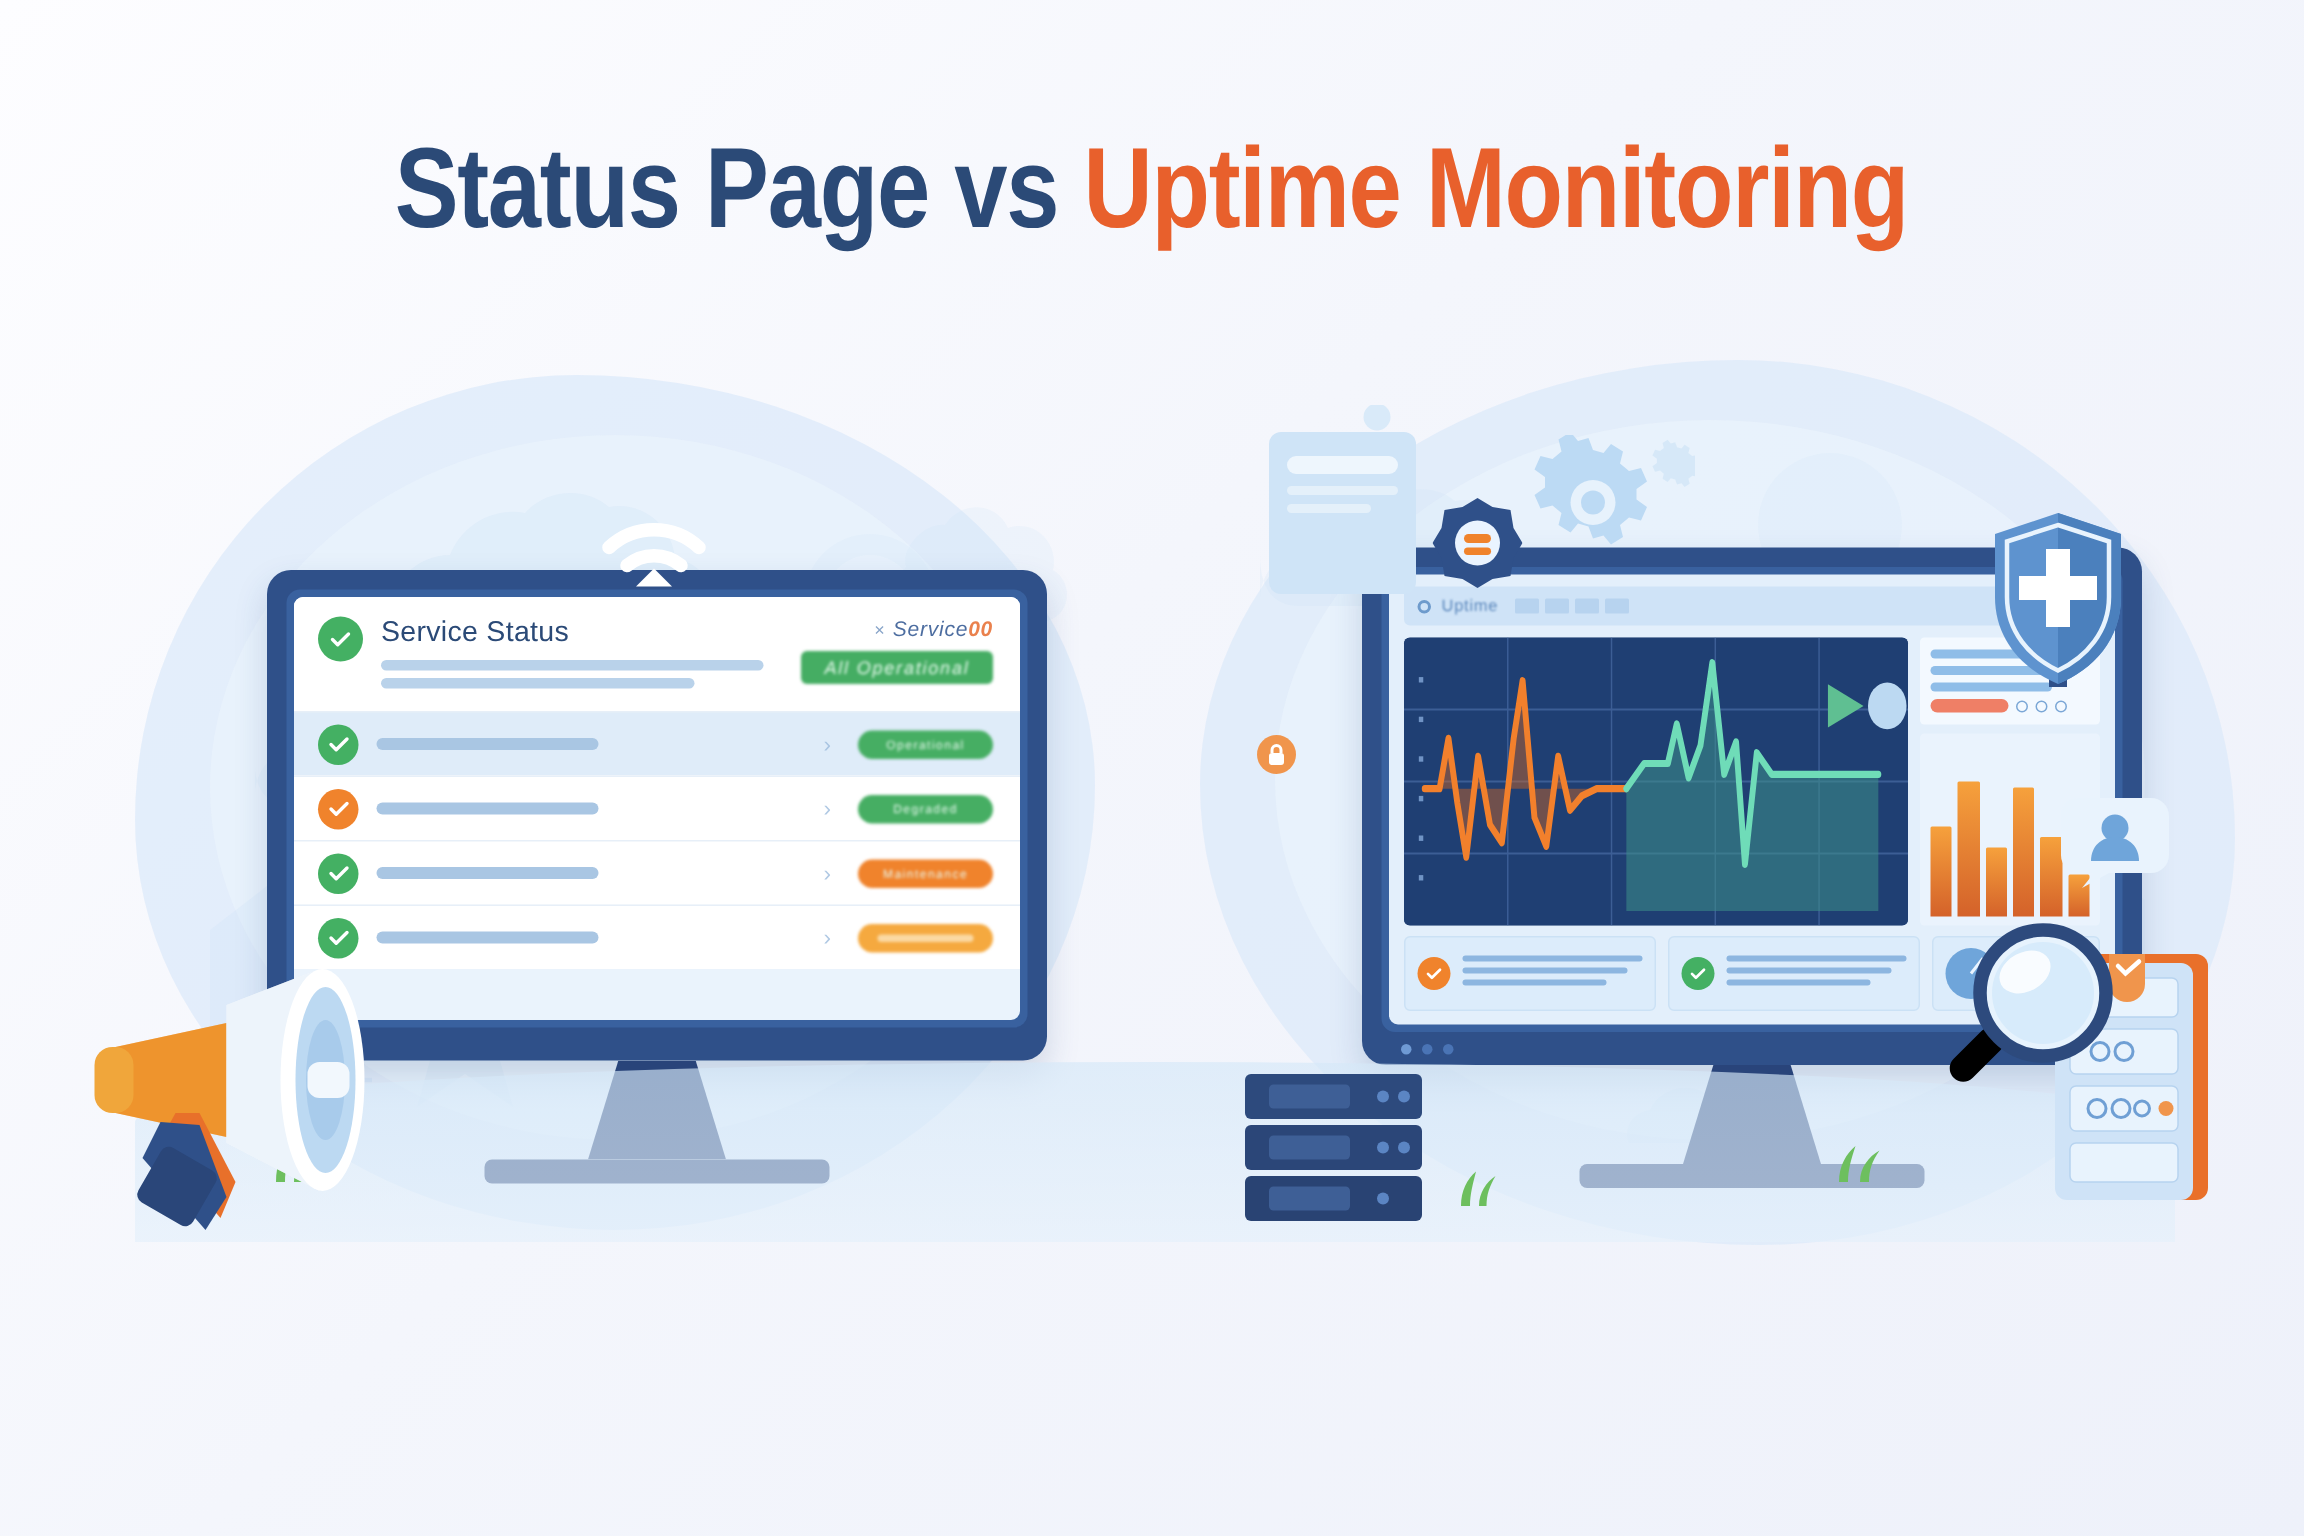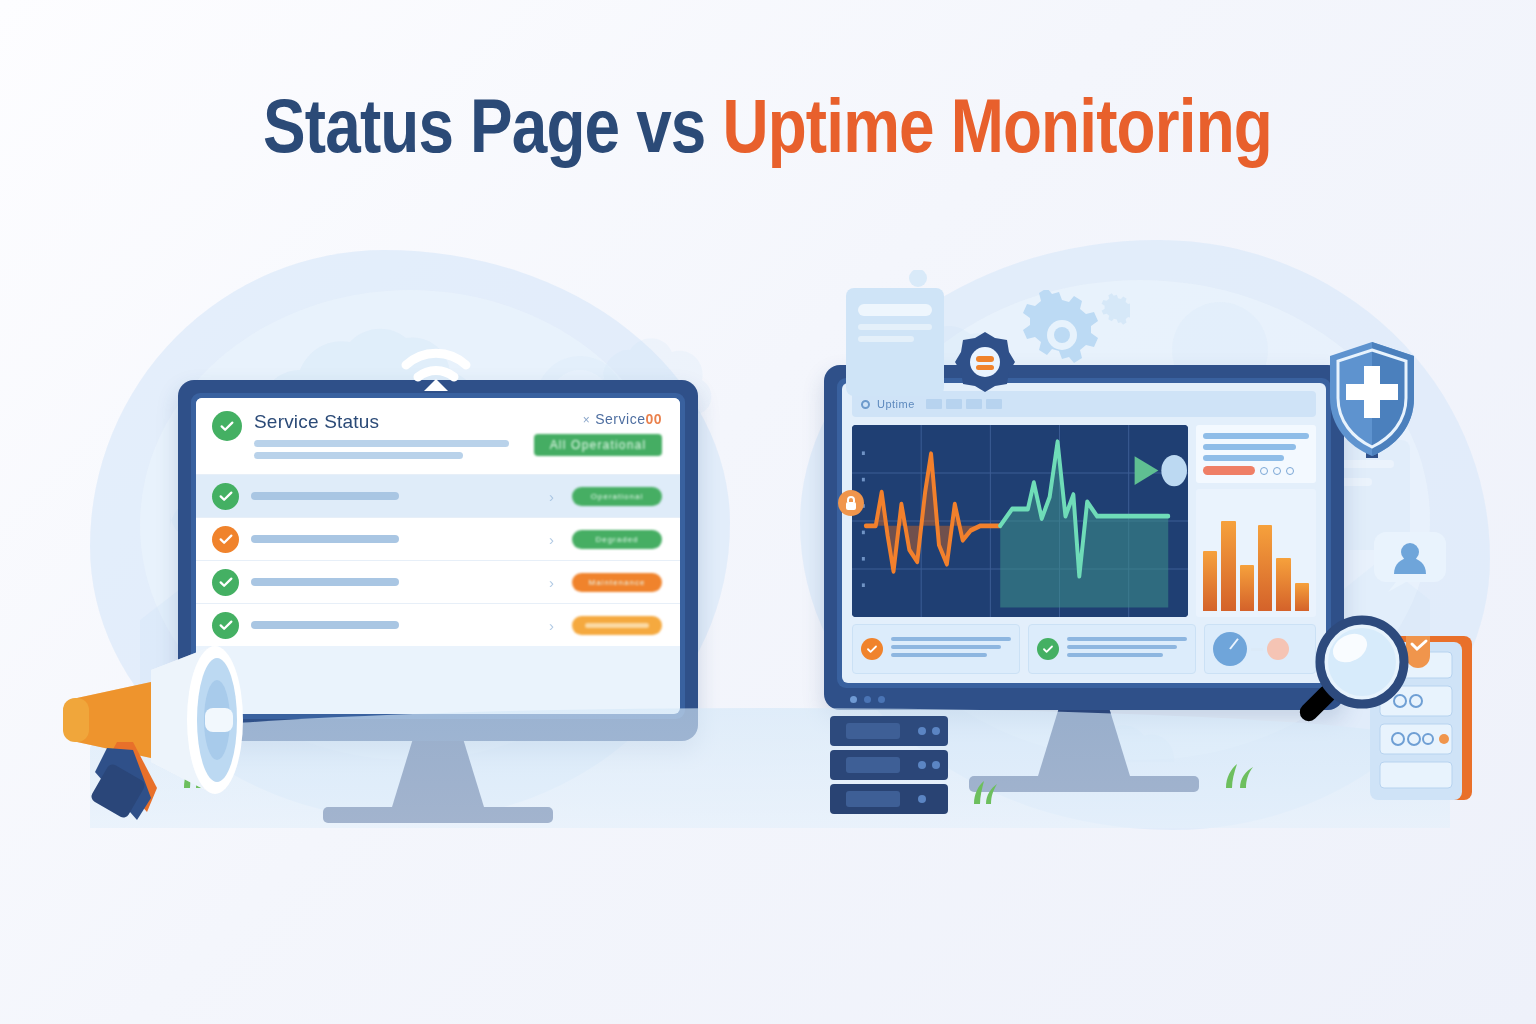--- a/index.html
+++ b/index.html
@@ -91,21 +91,21 @@
   .stand-base {
     width: 230px; height: 16px;
     margin: 0 auto;
     background: #29447a;
     border-radius: 5px;
   }
 
   
   #left-monitor { left: 178px; top: 150px; }
   #left-monitor .bezel { width: 520px; }
-  #left-screen { height: 316px; display: flex; flex-direction: column; }
+  #left-screen { height: 282px; display: flex; flex-direction: column; }
 
   .sp-header {
     background: #ffffff;
     padding: 13px 18px 15px 16px;
     display: flex;
     align-items: flex-start;
     gap: 12px;
   }
   .check {
     flex: 0 0 auto;
@@ -119,21 +119,21 @@
   .sp-head-mid { flex: 1; min-width: 0; }
   .sp-title {
     color: #2b4a77;
     font-size: 19px;
     letter-spacing: .2px;
     margin-bottom: 7px;
   }
   .bar { height: 7px; border-radius: 4px; background: #b9d2ea; }
   .bar.w95 { width: 95%; }
   .bar.w78 { width: 78%; margin-top: 5px; }
-  .sp-head-right { flex: 0 0 128px; text-align: right; }
+  .sp-head-right { flex: 0 0 128px; text-align: right; font-style: italic; }
   .brand {
     font-size: 14px;
     color: #3a5e96;
     letter-spacing: .5px;
     white-space: nowrap;
     filter: blur(.35px);
     opacity: .9;
   }
   .brand b { color: #e8743a; }
   .brand .x { color: #7d9cc4; margin-right: 5px; font-size: 12px; }
@@ -174,21 +174,21 @@
     letter-spacing: 1px;
     display: flex; align-items: center; justify-content: center;
     filter: blur(.9px);
     text-align: center;
   }
   .status-pill.orange { background: #f0832c; }
   .status-pill.amber  { background: #f5a93f; }
   .status-pill.amber .inner-bar { width: 64px; height: 5px; background: #fbd9a3; border-radius: 3px; }
 
   
-  #right-monitor { left: 824px; top: 135px; }
+  #right-monitor { left: 908px; top: 135px; }
   #right-monitor .bezel { width: 520px; }
   #right-screen { height: 300px; display: flex; flex-direction: column; background: #e3effb; }
 
   .mon-toolbar {
     height: 26px;
     background: #cfe3f7;
     margin: 8px 10px 0 10px;
     border-radius: 4px;
     display: flex; align-items: center;
     padding: 0 9px;

